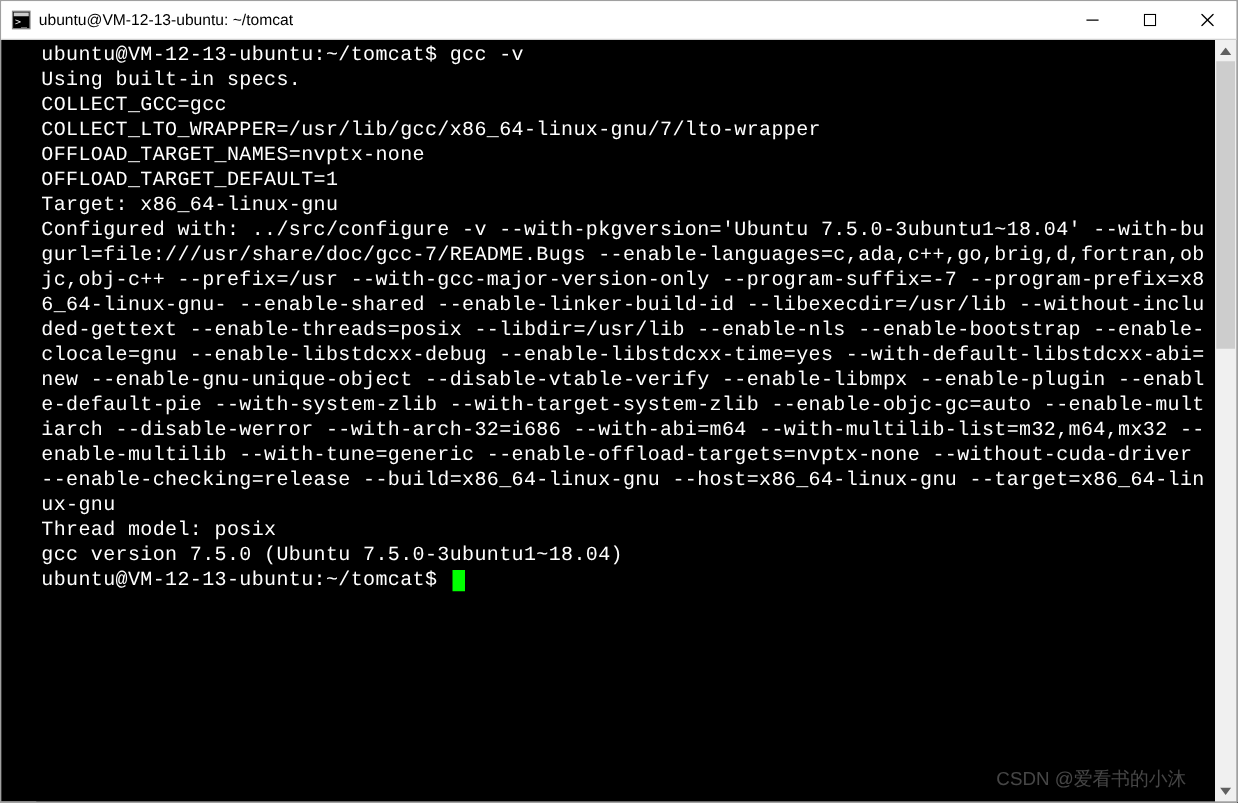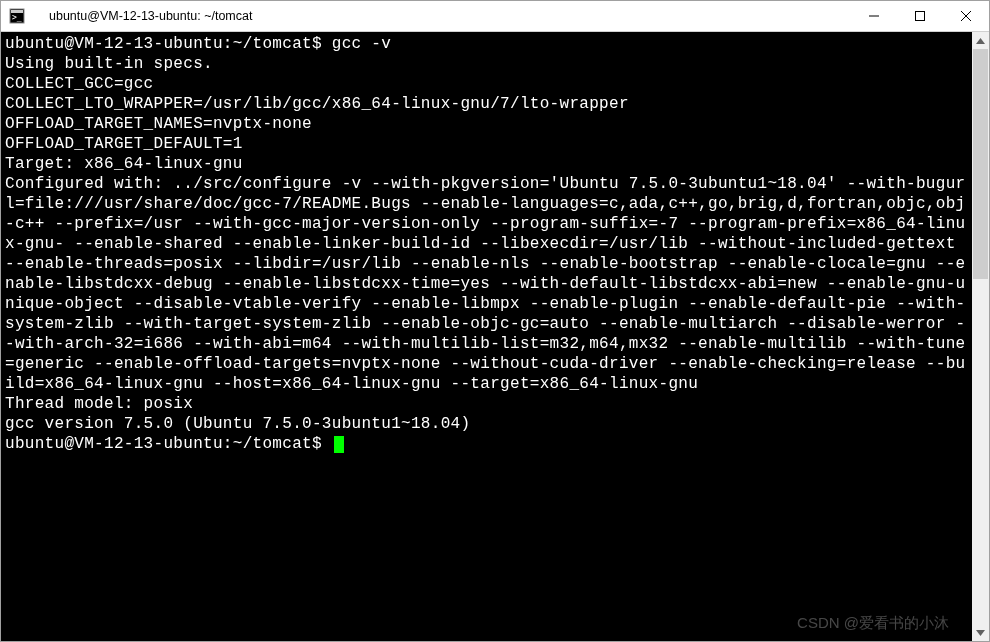--- a/index.html
+++ b/index.html
@@ -22,33 +22,34 @@
   border-bottom: 1px solid #d0d0d0;
 }
 .titlebar .icon {
   width: 16px; height: 16px;
   margin: 0 6px 0 8px;
   display: flex; align-items: center; justify-content: center;
 }
 .titlebar .title {
   flex: 1;
   font-size: 12.5px; color: #000;
-  white-space: nowrap; overflow: hidden; margin-left: 18px;
+  white-space: nowrap; overflow: hidden;
 }
 .win-controls { display: flex; height: 100%; }
 .win-btn {
   width: 46px; height: 100%;
   display: flex; align-items: center; justify-content: center;
   font-size: 10px; color: #000;
 }
 .win-btn svg { pointer-events: none; }
 .terminal-wrap {
   flex: 1; position: relative;
   background: #000;
   display: flex;
+  padding-left: 28px;
 }
 .terminal {
   flex: 1;
   background: #000;
   color: #fff;
   font-family: "Courier New", Consolas, monospace;
   font-size: 16px;
   line-height: 20px;
   padding: 2px 4px;
   white-space: pre-wrap;

